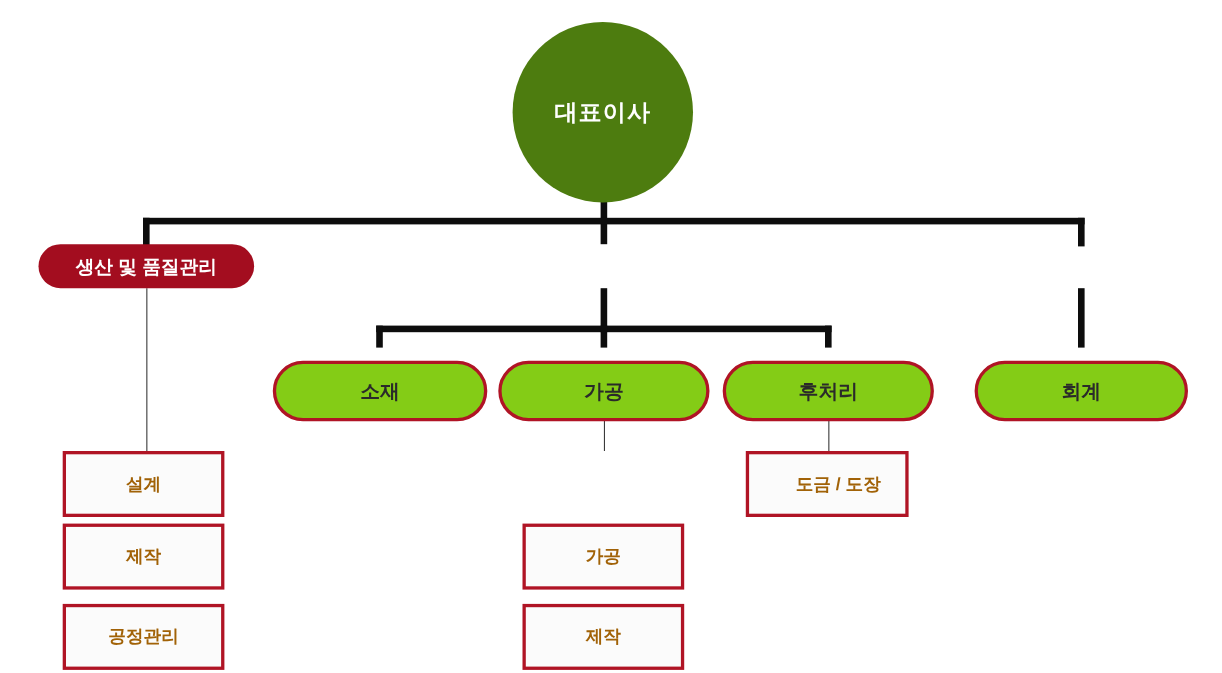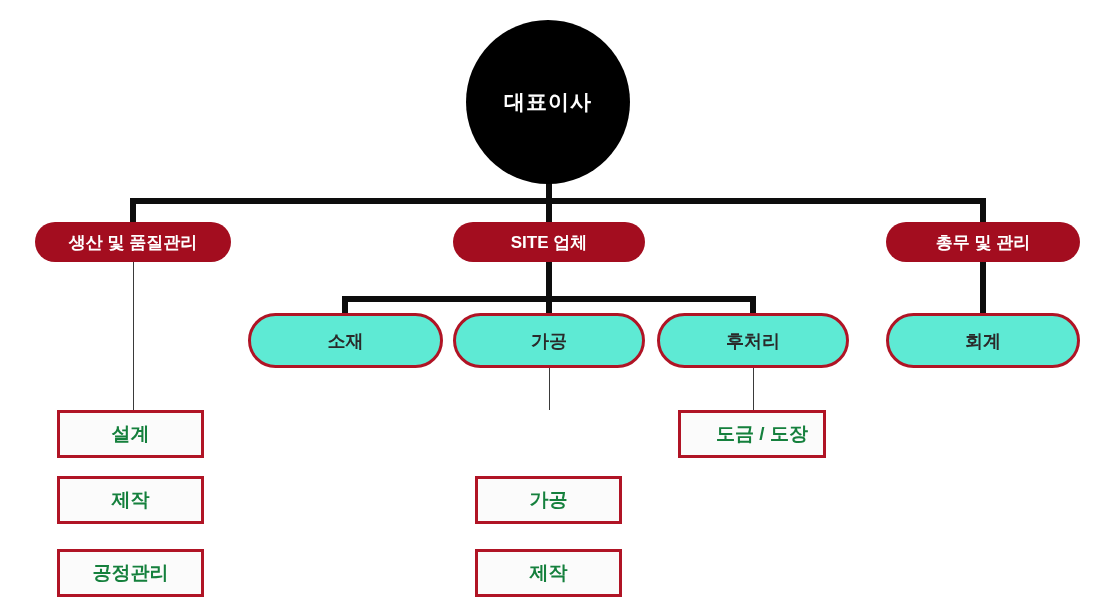--- a/index.html
+++ b/index.html
@@ -29,56 +29,56 @@
     display: flex;
     align-items: center;
     justify-content: center;
     text-align: center;
     font-weight: 700;
   }
   .node-circle {
     left: 466px; top: 20px;
     width: 164px; height: 164px;
     border-radius: 50%;
-    background: #000000;
+    background: #4d7c0f;
     color: #ffffff;
     font-size: 21px;
     letter-spacing: 1px;
   }
   .node-dept {
     height: 40px;
     border-radius: 20px;
     background: #a30d1f;
     color: #ffffff;
     font-size: 17px;
     top: 222px;
     justify-content: center;
   }
   .dept-0 { left: 35px;  width: 196px; }
   .dept-1 { left: 453px; width: 192px; }
   .dept-2 { left: 886px; width: 194px; }
   .node-group {
-    top: 313px;
+    top: 328px;
     height: 55px;
     border-radius: 28px;
-    background: #5eead4;
+    background: #84cc16;
     border: 3px solid #b01425;
     color: #2a2a2a;
     font-size: 18px;
   }
   .group-0 { left: 248px; width: 195px; }
   .group-1 { left: 453px; width: 192px; }
   .group-2 { left: 657px; width: 192px; }
   .group-3 { left: 886px; width: 194px; }
   .node-task {
-    height: 48px;
+    height: 60px;
     background: #fbfbfb;
     border: 3px solid #b01425;
-    color: #15803d;
-    font-size: 19px;
+    color: #a16207;
+    font-size: 16px;
   }
   .col-left   { left: 57px;  width: 147px; }
   .col-center { left: 475px; width: 147px; }
   .col-post   { left: 678px; width: 148px; padding-left: 20px; }
   .row-0 { top: 410px; }
   .row-1 { top: 476px; }
   .row-2 { top: 549px; }
 </style>
 </head>
 <body>
@@ -100,26 +100,20 @@
   <div class="conn thin" style="left:133px; top:262px; width:1px; height:148px;"></div>
   <div class="conn thin" style="left:549px; top:368px; width:1px; height:42px;"></div>
   <div class="conn thin" style="left:753px; top:368px; width:1px; height:42px;"></div>
 
   <div class="node node-circle">
     <span>대표이사</span>
   </div>
 
   <div class="node node-dept dept-0">
     <span>생산 및 품질관리</span>
-  </div>
-  <div class="node node-dept dept-1">
-    <span>SITE 업체</span>
-  </div>
-  <div class="node node-dept dept-2">
-    <span>총무 및 관리</span>
   </div>
 
   <div class="node node-group group-0">
     <span>소재</span>
   </div>
   <div class="node node-group group-1">
     <span>가공</span>
   </div>
   <div class="node node-group group-2">
     <span>후처리</span>

